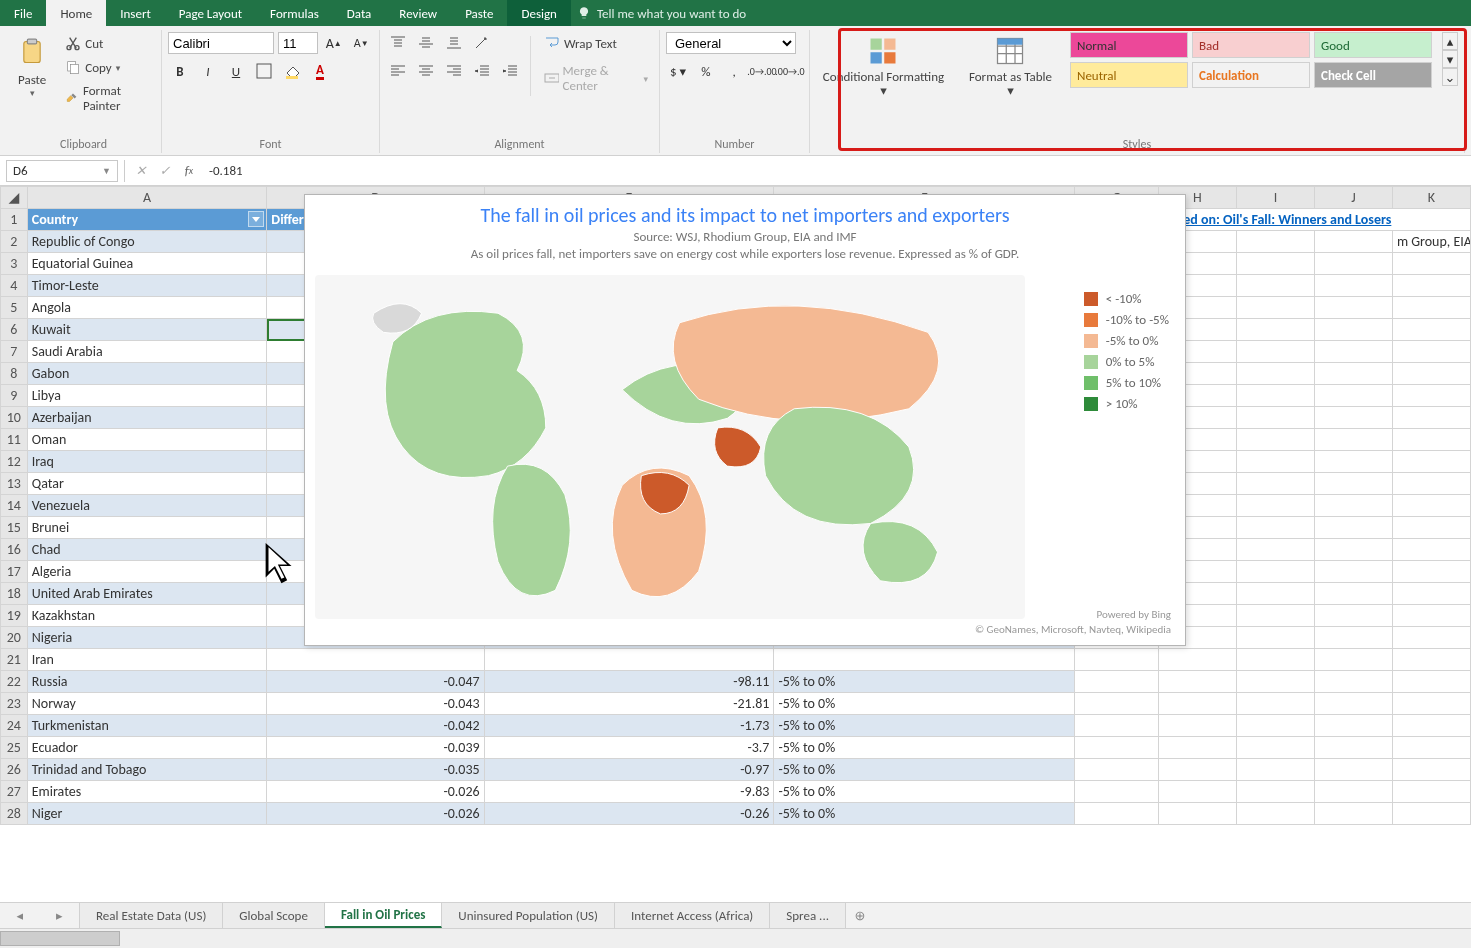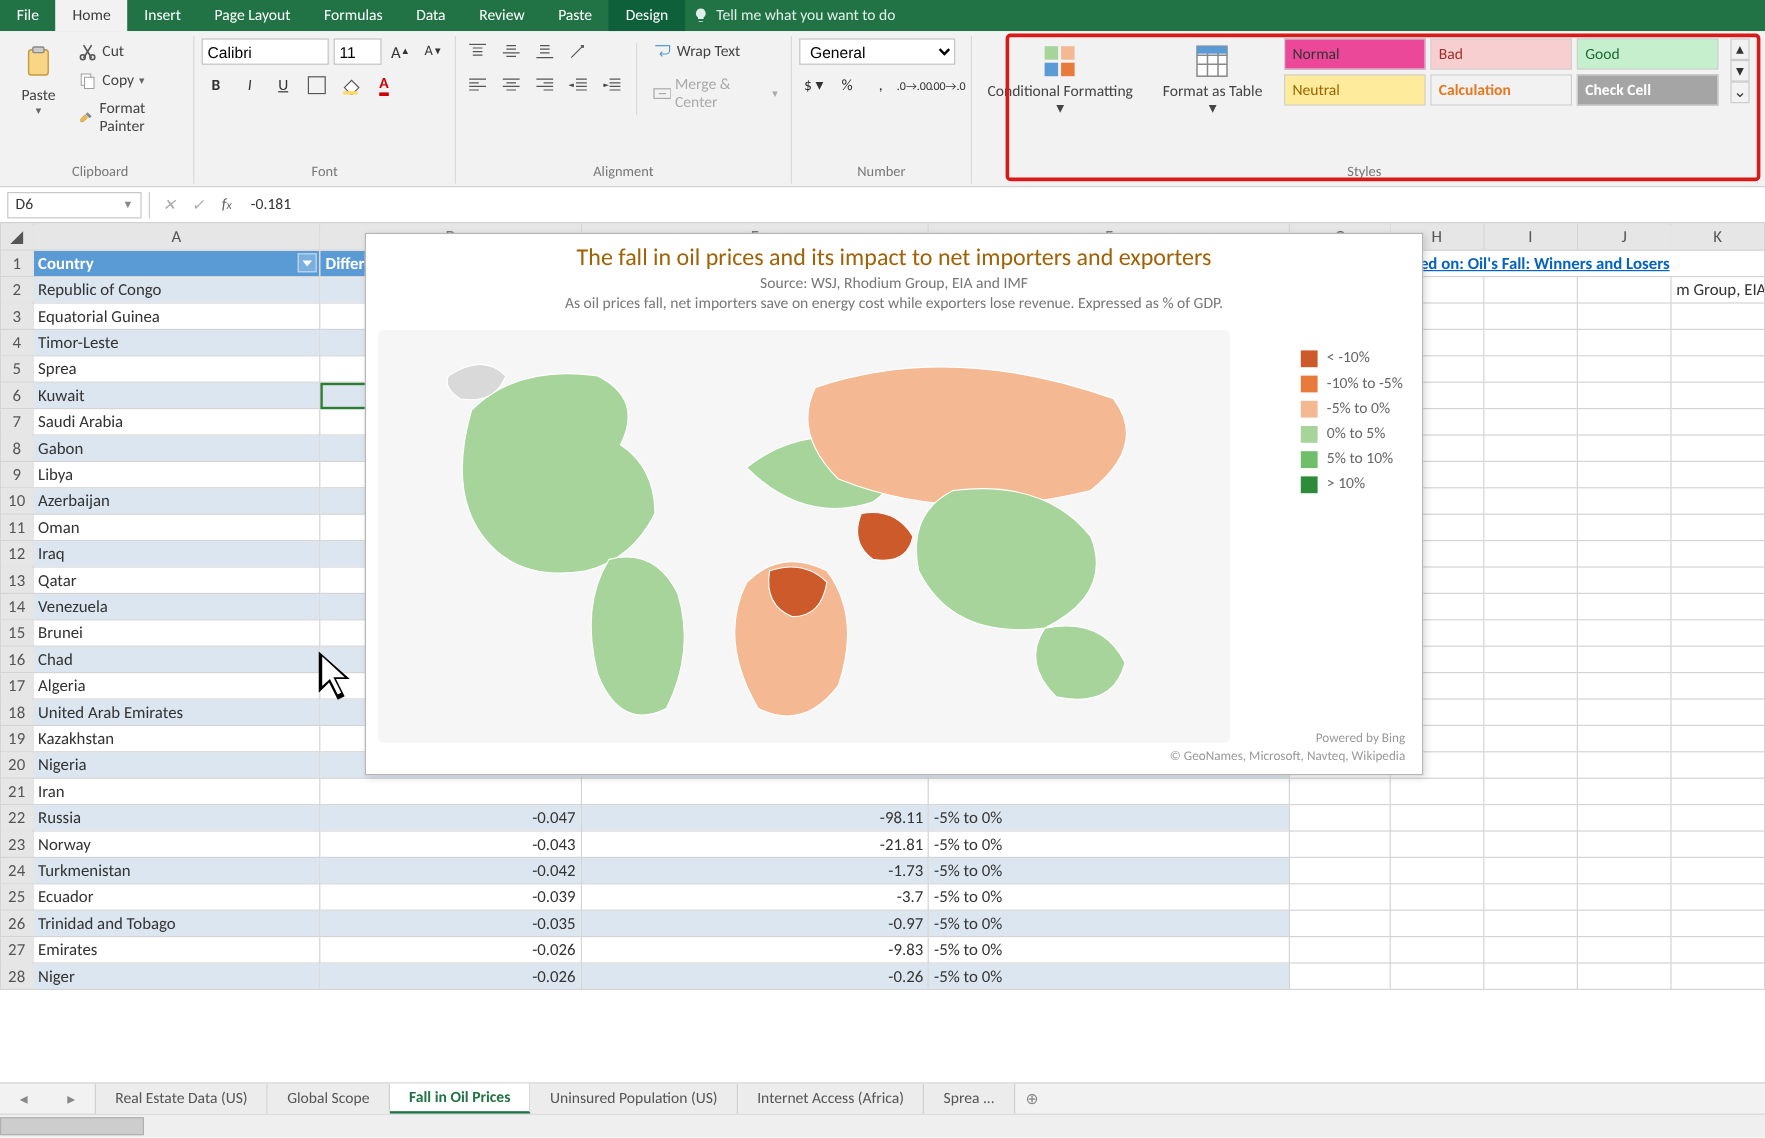--- a/index.html
+++ b/index.html
@@ -56,21 +56,21 @@
   .hdr-cell{background:var(--blueH);color:#fff;font-weight:bold;position:relative;text-align:left;}
   .hdr-cell .fd{position:absolute;right:2px;top:2px;width:16px;height:16px;background:#fff3;border:1px solid #fff8;display:flex;align-items:center;justify-content:center;}
   .fd svg{width:8px;height:8px;}
   tr.rA td.data{background:var(--blueRowA);}
   tr.rB td.data{background:var(--blueRowB);}
   td.num{text-align:right;}
   td.lnk a{color:var(--link);text-decoration:underline;font-weight:bold;}
   .sel-cell{outline:2px solid #2e7d32;outline-offset:-2px;}
   
   .chart{position:absolute;left:304px;top:8px;width:882px;height:452px;background:#fff;border:1px solid #b5b5b5;box-shadow:2px 2px 6px #0002;padding:8px 10px;overflow:hidden;}
-  .chart h1{margin:0;text-align:center;font-size:20px;font-weight:normal;color:#a16207;}
+  .chart h1{margin:0;text-align:center;font-size:20px;font-weight:normal;color:#3b82f6;}
   .chart h2{margin:2px 0 0 0;text-align:center;font-size:13px;font-weight:normal;color:#777;}
   .chart .legend{position:absolute;right:16px;top:90px;font-size:13px;color:#666;}
   .chart .legend div{display:flex;align-items:center;gap:8px;margin:6px 0;}
   .chart .legend .sw{width:14px;height:14px;}
   .chart .credit{position:absolute;right:14px;bottom:8px;font-size:11px;color:#999;text-align:right;line-height:1.3;}
   .map-area{position:absolute;left:10px;top:80px;right:160px;bottom:26px;background:#f6f6f6;border-radius:4px;}
   
   .cursor{position:absolute;top:354px;left:262px;z-index:50;pointer-events:none;}
   
   .sheets{height:26px;border-top:1px solid #d1d1d1;background:#f2f2f2;display:flex;align-items:stretch;}
@@ -401,21 +401,21 @@
           <td class="data num"></td>
           <td class="data"></td>
           <td></td>
           <td></td>
           <td></td>
           <td></td>
           <td></td>
         </tr>
         <tr class="rB">
           <td class="rownum">5</td>
-          <td class="data">Sprea</td>
+          <td class="data">Angola</td>
           <td class="data num"></td>
           <td class="data num"></td>
           <td class="data"></td>
           <td></td>
           <td></td>
           <td></td>
           <td></td>
           <td></td>
         </tr>
         <tr class="rA">

